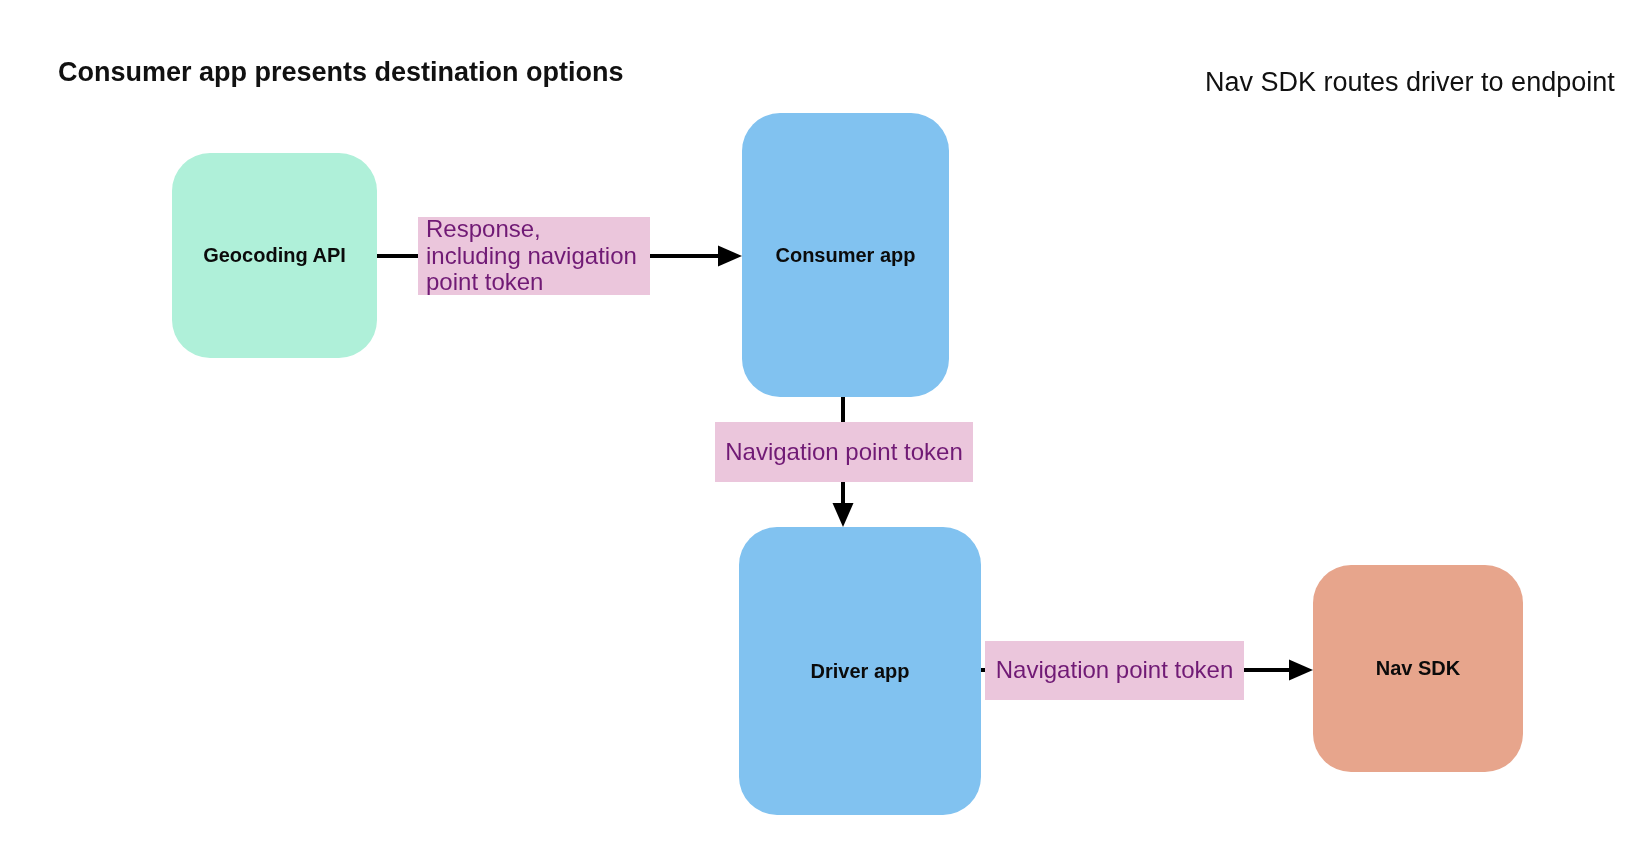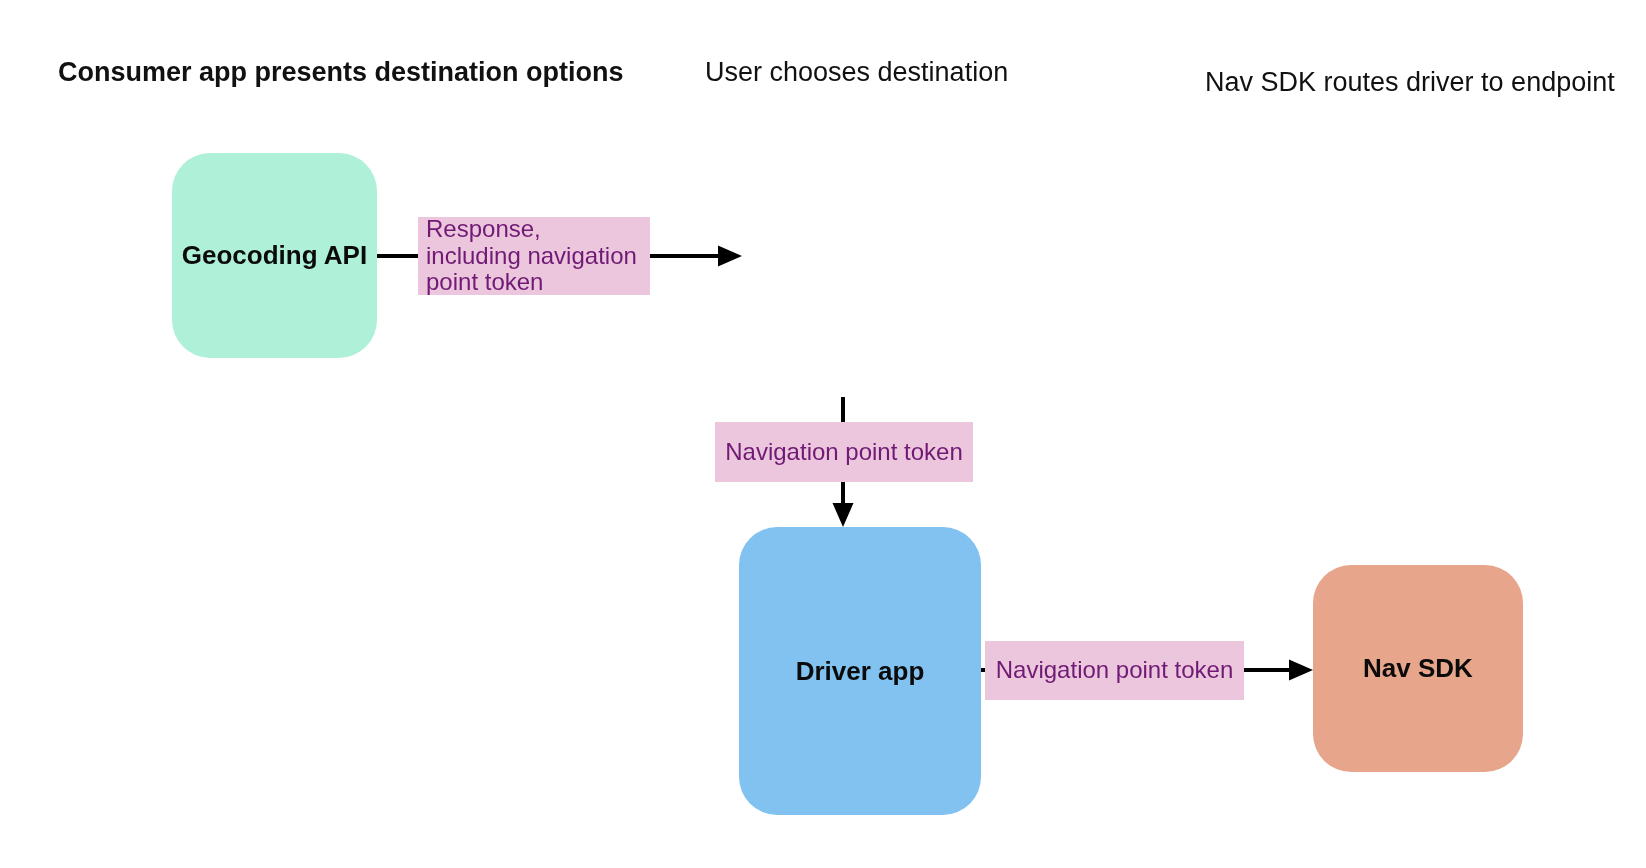--- a/index.html
+++ b/index.html
@@ -25,21 +25,21 @@
   }
   .node {
     position: absolute;
     border-radius: 38px;
     display: flex;
     align-items: center;
     justify-content: center;
     text-align: center;
   }
   .node .node-label {
-    font-size: 26px;
+    font-size: 20px;
     font-weight: 700;
     color: #0b0b0b;
     white-space: nowrap;
   }
   .node-geocoding { left: 172px; top: 153px; width: 205px; height: 205px; background: #aff0d9; }
   .node-consumer  { left: 742px; top: 113px; width: 207px; height: 284px; background: #81c2f0; }
   .node-driver    { left: 739px; top: 527px; width: 242px; height: 288px; background: #81c2f0; }
   .node-navsdk    { left: 1313px; top: 565px; width: 210px; height: 207px; background: #e7a58c; }
   .edge-label {
     position: absolute;
@@ -62,21 +62,20 @@
     height: 868px;
     pointer-events: none;
   }
 </style>
 </head>
 <body>
 
 <div class="canvas">
 
   <div class="col-header" style="left:58px; top:57px;font-weight:bold;">Consumer app presents destination options</div>
-  <div class="col-header" style="left:705px; top:57px;">User chooses destination</div>
   <div class="col-header" style="left:1205px; top:67px;">Nav SDK routes driver to endpoint</div>
 
   <svg class="connector-layer" viewBox="0 0 1646 868" xmlns="http://www.w3.org/2000/svg">
 
     <line x1="377" y1="256" x2="420" y2="256" stroke="#000000" stroke-width="4"></line>
 
     <line x1="650" y1="256" x2="722" y2="256" stroke="#000000" stroke-width="4"></line>
     <polygon points="742,256 718,245.5 718,266.5" fill="#000000"></polygon>
 
     <line x1="843" y1="397" x2="843" y2="424" stroke="#000000" stroke-width="4"></line>
@@ -87,20 +86,23 @@
     <line x1="950" y1="670" x2="987" y2="670" stroke="#000000" stroke-width="4"></line>
 
     <line x1="1244" y1="670" x2="1292" y2="670" stroke="#000000" stroke-width="4"></line>
     <polygon points="1313,670 1289,659.5 1289,680.5" fill="#000000"></polygon>
   </svg>
 
   <div class="node node-geocoding">
     <span class="node-label">Geocoding API</span>
   </div>
 
+  <div class="node node-consumer">
+    <span class="node-label">Consumer app</span>
+  </div>
 
   <div class="node node-driver">
     <span class="node-label">Driver app</span>
   </div>
 
   <div class="node node-navsdk">
     <span class="node-label">Nav SDK</span>
   </div>
 
   <div class="edge-label edge-label-1">Response, including navigation point token</div>

